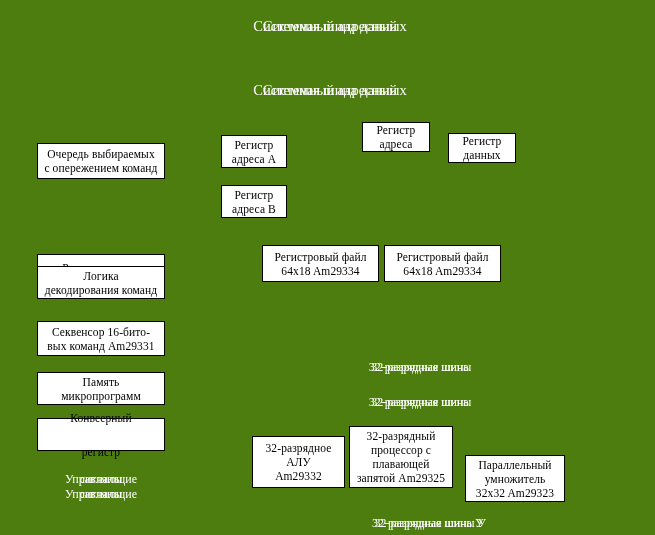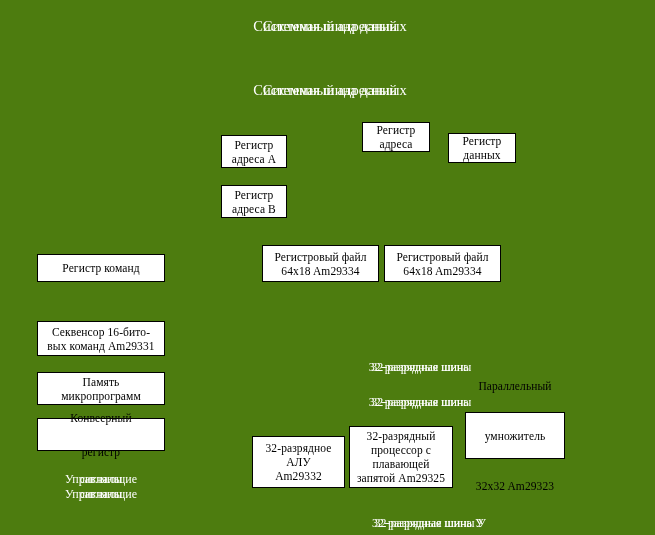--- a/index.html
+++ b/index.html
@@ -68,25 +68,33 @@
   <div class="overlap title-1" style="left:180px; top:18px; width:300px; height:20px;">
     <span class="first">Системный адресный</span>
     <span class="second">Системная шина данных</span>
   </div>
 
   <div class="overlap title-2" style="left:180px; top:82px; width:300px; height:20px;">
     <span class="first">Системная шина данных</span>
     <span class="second">Системный адресный</span>
   </div>
 
+  <div class="box" style="left:37px; top:143px; width:128px; height:36px;">
+    <span class="ln">Очередь выбираемых</span>
+    <span class="ln">с опережением команд</span>
+  </div>
 
   <div class="box" style="left:37px; top:208px; width:128px; height:28px;margin-top:46px;">
     <span class="ln">Регистр команд</span>
   </div>
 
+  <div class="box" style="left:37px; top:266px; width:128px; height:33px;">
+    <span class="ln">Логика</span>
+    <span class="ln">декодирования команд</span>
+  </div>
 
   <div class="box" style="left:37px; top:321px; width:128px; height:35px;">
     <span class="ln">Секвенсор 16-бито-</span>
     <span class="ln">вых команд Am29331</span>
   </div>
 
   <div class="box" style="left:37px; top:372px; width:128px; height:33px;">
     <span class="ln">Память</span>
     <span class="ln">микропрограмм</span>
   </div>
@@ -151,21 +159,21 @@
     <span class="ln">Am29332</span>
   </div>
 
   <div class="box" style="left:349px; top:426px; width:104px; height:62px;">
     <span class="ln">32-разрядный</span>
     <span class="ln">процессор с</span>
     <span class="ln">плавающей</span>
     <span class="ln">запятой Am29325</span>
   </div>
 
-  <div class="box" style="left:465px; top:412px; width:100px; height:47px;gap:36px;">
+  <div class="box" style="left:465px; top:455px; width:100px; height:47px;">
     <span class="ln">Параллельный</span>
     <span class="ln">умножитель</span>
     <span class="ln">32x32 Am29323</span>
   </div>
 
   <div class="overlap bus-lbl" style="left:339px; top:516px; width:180px; height:15px;">
     <span class="first">32-разрядная шина У</span>
     <span class="second">32-разрядные шины У</span>
   </div>
 

